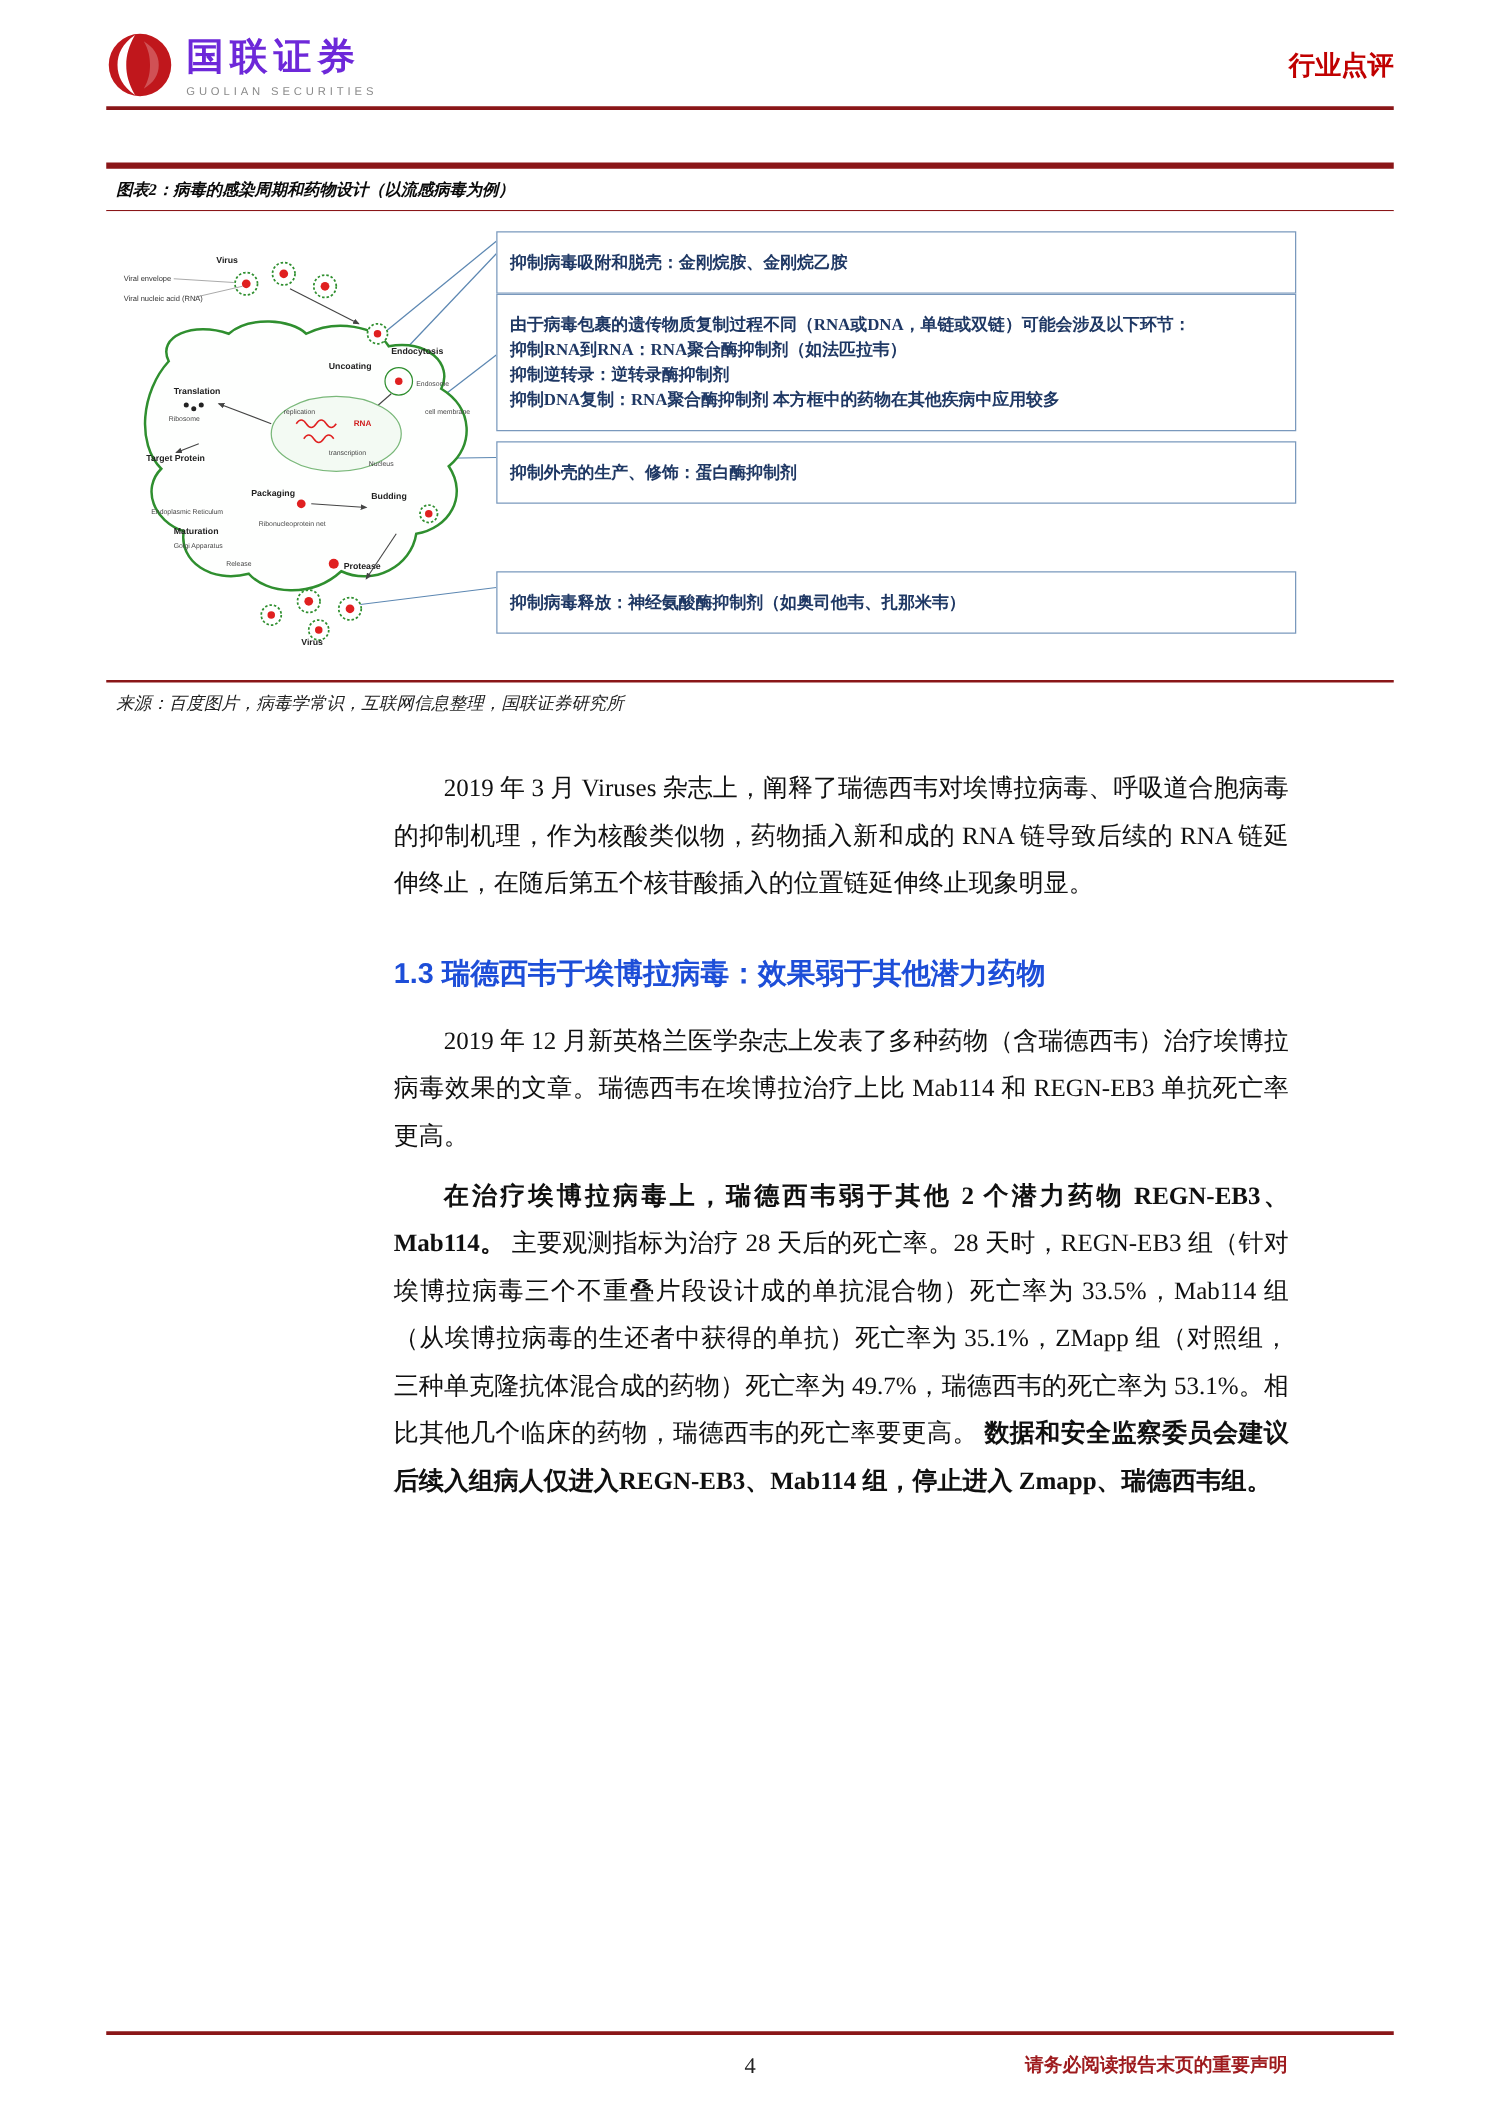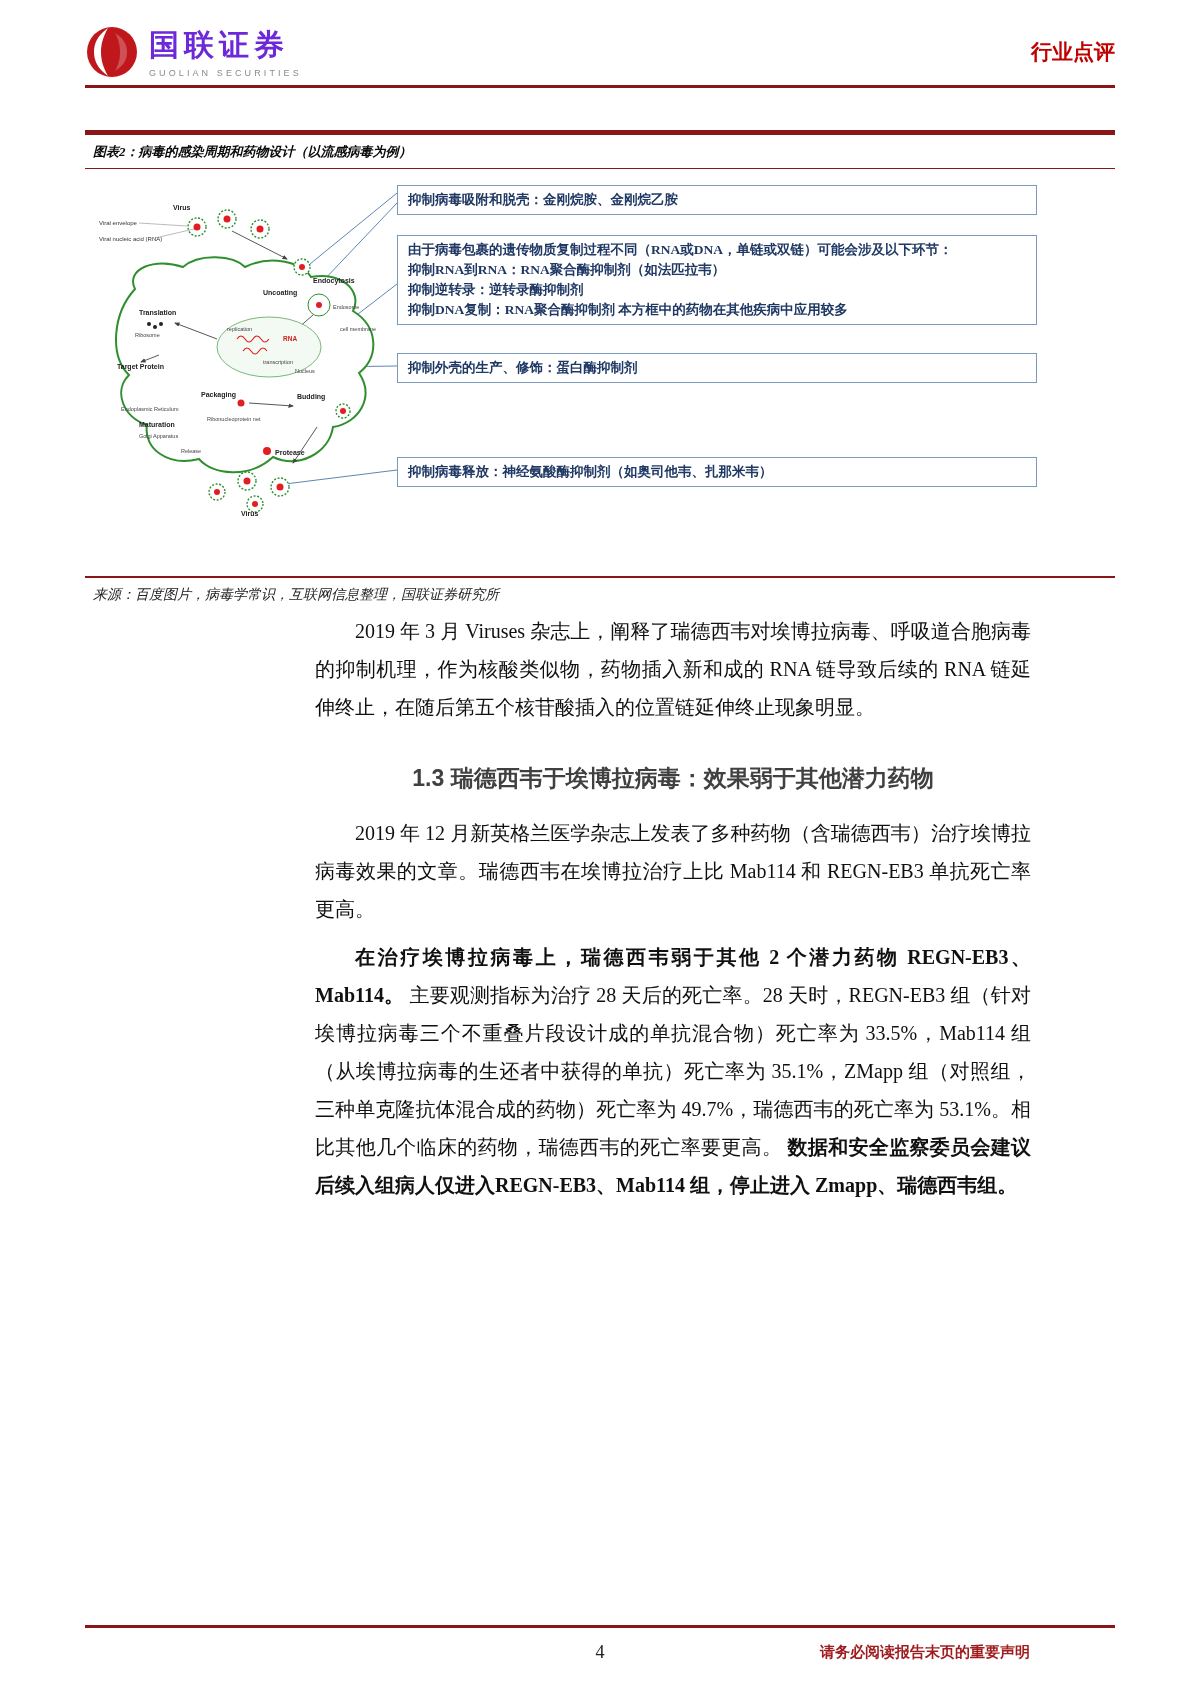--- a/index.html
+++ b/index.html
@@ -48,43 +48,43 @@
   }
   .figure-body {
     position:relative; height:375px; background:#ffffff;
   }
   .connectors { position:absolute; left:0; top:0; z-index:1; }
   .diagram { position:absolute; left:12px; top:28px; z-index:2; }
   .callout {
     position:absolute; left:312px; width:640px; z-index:3;
     border:1px solid #7a99bd; background:#ffffff;
     font-size:13.5px; font-weight:600; color:#1f3864;
-    line-height:20px; padding:4px 10px;
+    line-height:20px; padding:14px 10px;
   }
   .callout-1 { top:16px; }
   .callout-2 { top:66px; }
   .callout-3 { top:184px; }
   .callout-4 { top:288px; }
   .figure-source {
     border-top:2px solid #8a1618;
     padding:8px 8px 6px 8px;
-    font-size:14px; font-style:italic; color:#222;margin-top:32px;
+    font-size:14px; font-style:italic; color:#222;
   }
 
   
   .body-text {
     position:absolute; top:612px; left:315px; width:716px;
     font-size:20px; line-height:38px; color:#101010;
     text-align:justify;
   }
   .para { text-indent:2em; margin-bottom:10px; }
   .section-heading {
     font-family:"Liberation Sans", sans-serif;
-    font-size:23px; font-weight:bold; color:#404040;
-    margin:36px 0 20px 0; line-height:32px; text-align:center;
+    font-size:23px; font-weight:bold; color:#1d4ed8;
+    margin:36px 0 20px 0; line-height:32px; text-align:left;
   }
   .bold { font-weight:bold; }
 
   
   .footer { position:absolute; left:85px; right:85px; bottom:30px; }
   .footer-rule { border-top:3px solid #8a1618; }
   .footer-row { position:relative; margin-top:14px; height:26px; }
   .page-number {
     position:absolute; left:0; right:0; text-align:center;
     font-size:18px; color:#222;

